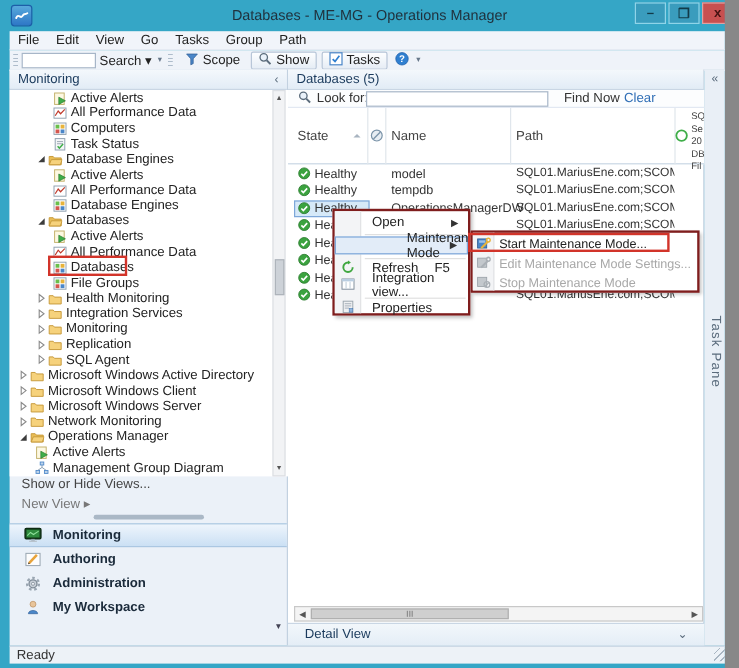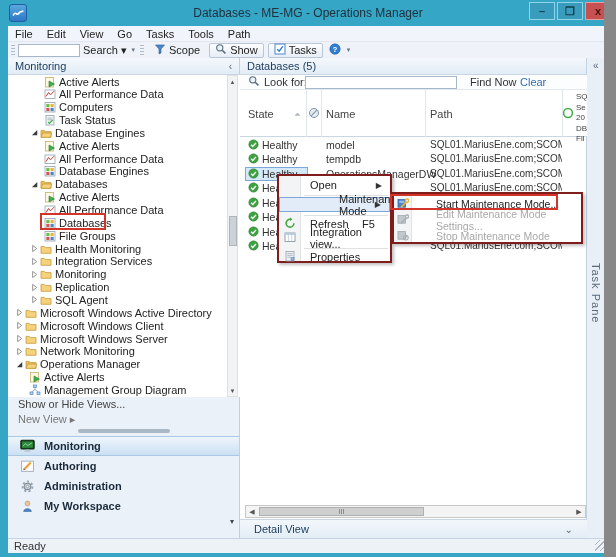--- a/index.html
+++ b/index.html
@@ -87,21 +87,21 @@
   
   .menu{position:absolute;background:#fff;border:2px solid #7f1d1d;box-shadow:2px 2px 3px rgba(0,0,0,.25);z-index:50;}
   .gutter{position:absolute;left:0;top:0;bottom:0;width:22px;background:#f3f4f6;border-right:1px solid #e2e3e5;}
   .mitem{position:absolute;left:0;right:0;display:flex;align-items:center;color:#222;}
   .mitem .mlbl{margin-left:31px;}
   .mitem .marrow{position:absolute;right:8px;font-size:8px;color:#333;}
   .mitem .msc{position:absolute;left:83px;}
   .mitem .micon{position:absolute;left:5px;top:50%;transform:translateY(-50%);}
   .mitem.hl{background:#e2ecf8;border:1px solid #7da7d9;}
   .msep{position:absolute;left:25px;right:2px;height:1px;background:#e0e0e0;}
-  .smitem{position:absolute;left:0;right:0;display:flex;align-items:center;color:#222;font-size:10.5px;padding-left:20px;}
+  .smitem{position:absolute;left:0;right:0;display:flex;align-items:center;color:#222;font-size:10.5px;}
   .smitem .mlbl{margin-left:22px;}
   .smitem.dis{color:#a8a8a8;}
   
   .redbox{position:absolute;border:2px solid #d2342a;z-index:60;}
 </style>
 </head>
 <body>
 
 <div id="win">
 
@@ -118,21 +118,21 @@
         <span class="wbtn close">x</span>
       </span>
   </div>
 
   <div id="menubar" class="abs">
       <span class="menuitem">File</span>
       <span class="menuitem">Edit</span>
       <span class="menuitem">View</span>
       <span class="menuitem">Go</span>
       <span class="menuitem">Tasks</span>
-      <span class="menuitem">Tools</span>
+      <span class="menuitem">Group</span>
       <span class="menuitem">Path</span>
     </div>
 
   <div id="toolbar" class="abs">
     <span class="grip"></span>
     <input id="searchbox" value="" style="">
     <span class="tbtxt"><span>Search</span> ▾</span>
     <span class="mini">▾</span>
     <span class="grip"></span>
     <span class="tbbtn flat">

